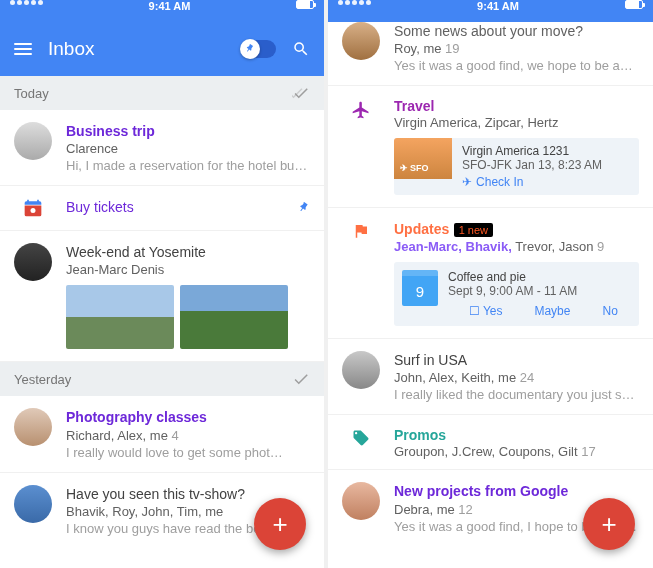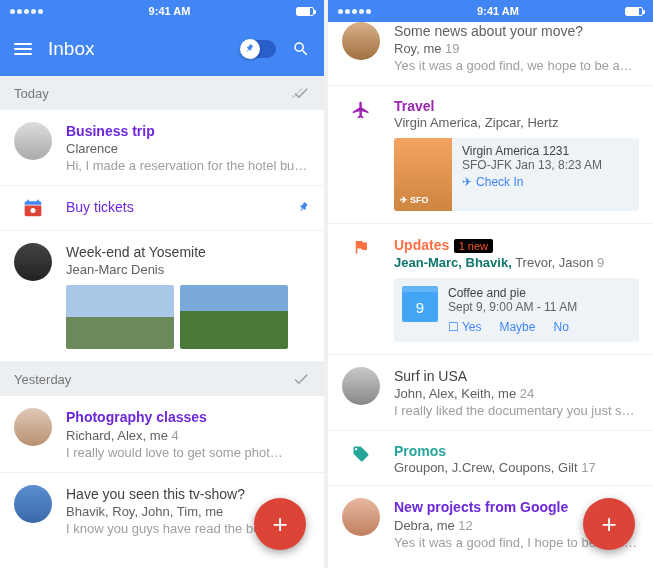--- a/index.html
+++ b/index.html
@@ -1,19 +1,19 @@
 <!DOCTYPE html>
 <html><head>
 <meta charset="utf-8">
 <style>
   * { box-sizing: border-box; margin: 0; padding: 0; }
   body { background: #f0f0f0; font-family: -apple-system, Helvetica, Arial, sans-serif; width: 653px; height: 568px; display: flex; gap: 4px; overflow: hidden;}
   .phone { width: 324px; height: 568px; background: #fff; position: relative; overflow: hidden; display:flex; flex-direction:column;}
   .phone.right { width: 325px; }
-  .statusbar { background: #4285f4; color: #fff; height: 22px; display: flex; align-items: center; justify-content: space-between; padding: 0 10px; font-size: 11px; font-weight:600;}
+  .statusbar { background: #4285f4; color: #fff; height: 22px; display: flex; align-items: flex-start; justify-content: space-between; padding: 0 10px; font-size: 11px; font-weight:600;}
   .statusbar .dots { display:flex; gap:2px;}
   .statusbar .dots span{width:5px;height:5px;border-radius:50%;background:#fff;opacity:0.9;}
   .statusbar .right-icons{display:flex;align-items:center;gap:4px;}
   .battery{width:18px;height:9px;border:1px solid #fff;border-radius:2px;position:relative;}
   .battery:after{content:'';position:absolute;right:-3px;top:2px;width:2px;height:4px;background:#fff;border-radius:0 1px 1px 0;}
   .battery .fill{background:#fff;height:100%;width:80%;}
   .appbar { background: #4285f4; color:#fff; height:54px; display:flex; align-items:center; padding:0 14px; gap:16px;}
   .ham{width:18px;display:flex;flex-direction:column;gap:3px;}
   .ham span{height:2px;background:#fff;border-radius:1px;}
   .appbar .title{font-size:19px;font-weight:400;flex:1;}
@@ -44,30 +44,30 @@
   .thumb.t1{background:linear-gradient(to bottom,#a8c8e8 50%,#6b8a5a 50%);}
   .thumb.t2{background:linear-gradient(to bottom,#7aa8d8 40%,#4a7a3a 40%);}
   .bundle-row .icon-col{width:38px;display:flex;justify-content:center;padding-top:2px;}
   .bundle-row{display:flex;padding:12px 14px;gap:14px;align-items:flex-start;border-bottom:1px solid #f0f0f0;}
   .bundle-title{font-size:14px;font-weight:700;}
   .travel{color:#9c27b0;}
   .updates{color:#ff7043;}
   .promos{color:#26a69a;}
   .badge{background:#000000;color:#ff5722;font-size:11px;padding:1px 5px;border-radius:2px;font-weight:500;}
   .card{background:#eef3f8;border-radius:3px;margin-top:8px;display:flex;overflow:hidden;}
-  .card .img{width:58px;height:73px;background:linear-gradient(#f4a460,#cd853f);position:relative;flex-shrink:0;}
+  .card .img{width:58px;height:41px;background:linear-gradient(#f4a460,#cd853f);position:relative;flex-shrink:0;}
   .card .img .sfo{position:absolute;bottom:6px;left:6px;color:#fff;font-size:9px;font-weight:600;}
   .card .info{padding:6px 10px;font-size:12px;color:#616161;flex:1;}
   .card .info .ln1{font-weight:500;color:#424242;}
   .card .info .ln3{color:#4285f4;margin-top:3px;display:flex;align-items:center;gap:4px;}
   .event-card{background:#eef3f8;border-radius:3px;margin-top:8px;display:flex;padding:8px;gap:10px;align-items:flex-start;}
   .cal-tile{width:36px;height:36px;background:#42a5f5;border-radius:2px;display:flex;align-items:center;justify-content:center;color:#fff;font-size:15px;font-weight:500;flex-shrink:0;border-top:6px solid #64b5f6;}
   .event-info{flex:1;font-size:12px;color:#616161;}
   .event-info .et{color:#424242;font-weight:500;}
-  .rsvp{display:flex;gap:18px;color:#4285f4;font-size:12px;margin-top:6px;}
+  .rsvp{display:flex;gap:32px;color:#4285f4;font-size:12px;margin-top:6px;margin-left:21px;}
   .fab{position:absolute;bottom:18px;right:18px;width:52px;height:52px;border-radius:50%;background:#db4437;box-shadow:0 3px 8px rgba(0,0,0,0.35);display:flex;align-items:center;justify-content:center;color:#fff;font-size:26px;font-weight:300;}
   .reminder-icon{width:38px;display:flex;justify-content:center;align-items:flex-start;}
   .reminder-icon svg{width:20px;height:20px;}
   .partial{padding-top:0;}
 </style>
 </head>
 <body>
 
 <div class="phone">
   <div class="statusbar">
@@ -230,21 +230,21 @@
     </div>
 
     <div class="bundle-row">
       <div class="icon-col">
         <svg width="18" height="18" viewBox="0 0 24 24" fill="#ff7043">
             <path d="M14.4 6L14 4H5v17h2v-7h5.6l.4 2h7V6z"></path>
           </svg>
       </div>
       <div class="content">
         <div><span class="bundle-title updates">Updates</span> <span class="badge">1 new</span></div>
-        <div class="people"><b style="color:#0f766e;">Jean-Marc, Bhavik,</b><span> Trevor, Jason</span> <span class="count">9</span></div>
+        <div class="people"><b style="color:#8b5cf6;">Jean-Marc, Bhavik,</b><span> Trevor, Jason</span> <span class="count">9</span></div>
         <div class="event-card">
           <div class="cal-tile">9</div>
           <div class="event-info">
             <div class="et">Coffee and pie</div>
             <div>Sept 9, 9:00 AM - 11 AM</div>
             <div class="rsvp">
               <span>☐ <span>Yes</span></span>
               <span>Maybe</span>
               <span>No</span>
             </div>

